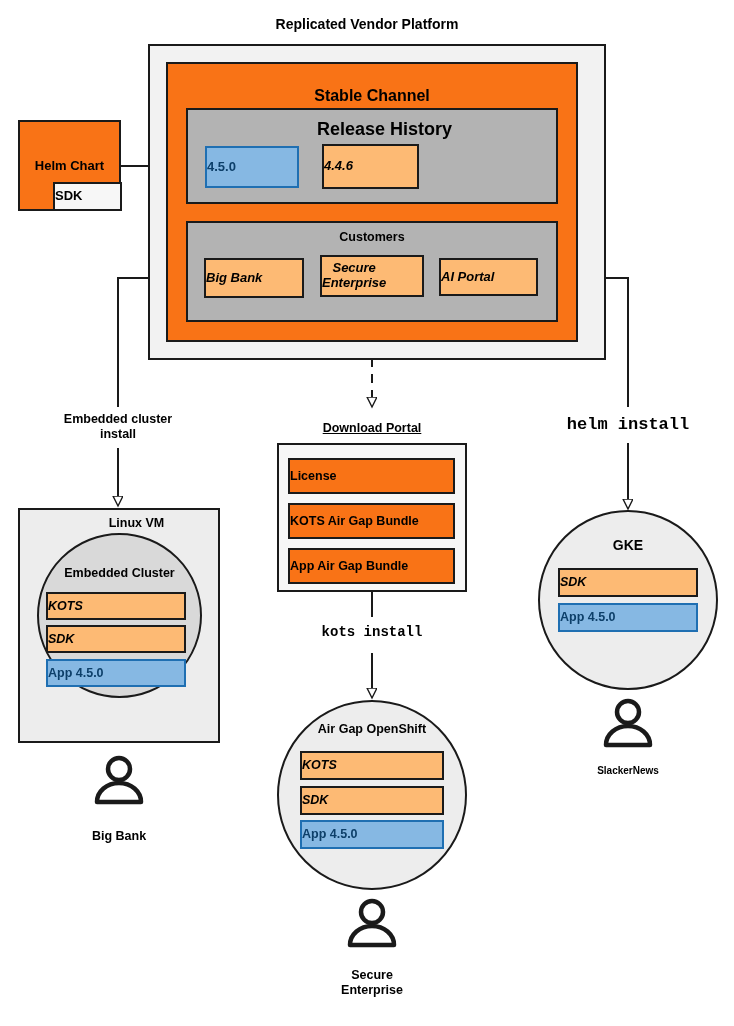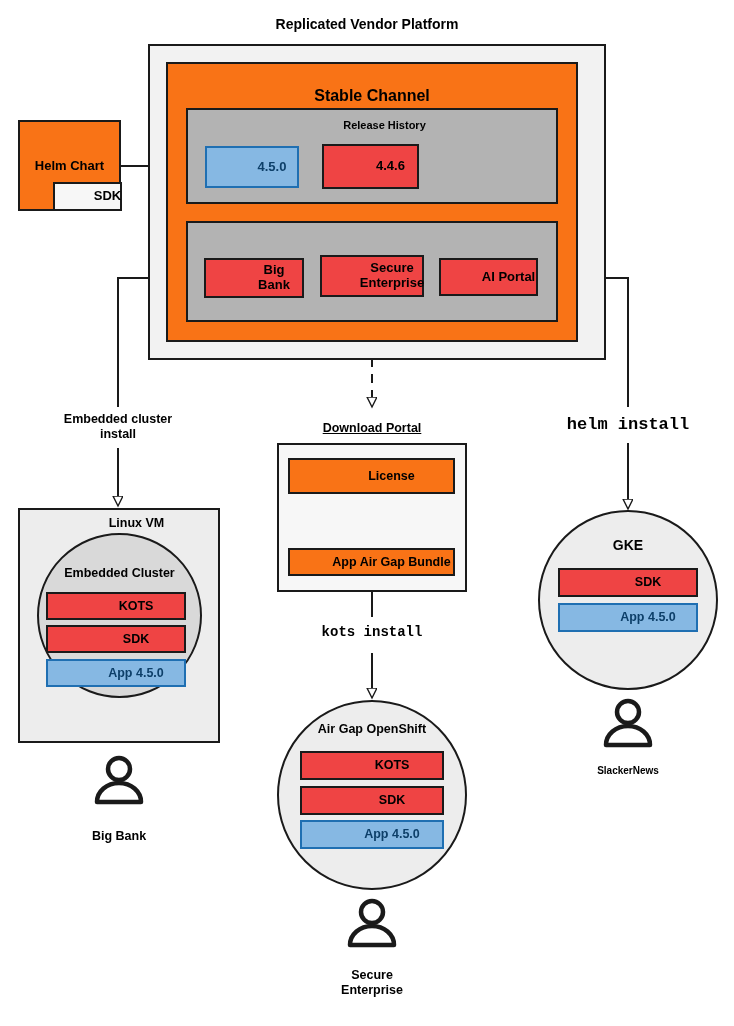--- a/index.html
+++ b/index.html
@@ -13,44 +13,43 @@
     position: relative;
     overflow: hidden;
   }
   #canvas { position: absolute; left: 0; top: 0; width: 734px; height: 1026px; }
 
   .box {
     position: absolute;
     border: 2px solid #1a1a1a;
     display: flex;
     align-items: center;
-    justify-content: center;
+    justify-content: flex-start;
     text-align: center;
     font-weight: bold;
     color: #000000;
     line-height: 1.15;
-    padding-left: 40px;
   }
   .titled {
     display: block;
     text-align: center;
   }
   .titlelabel {
     position: absolute;
     left: 0; right: 0;
     text-align: center;
     font-weight: bold;
     color: #000000;
   }
 
   
   .fill-outer   { background: #f2f2f2; }
   .fill-mid     { background: #f97316; }
   .fill-inner   { background: #b3b3b3; }
-  .fill-white   { background: #ef4444; }
+  .fill-white   { background: #fdba74; font-style: italic; }
   .fill-blue    { background: #86b8e3; border-color: #1f6fb2; }
   .fill-light   { background: #f7f7f7; }
   .fill-lgray   { background: #ededed; }
 
   .text-blue { color: #0d3f69; }
 
   
   .caption {
     position: absolute;
     text-align: center;
@@ -108,31 +107,32 @@
   </svg>
 
   <div class="caption" style="left:187px; top:16px; width:360px; font-size:14px;">Replicated Vendor Platform</div>
 
   <div class="box fill-outer titled" style="left:148px; top:44px; width:458px; height:316px;"></div>
 
   <div class="box fill-mid titled" style="left:166px; top:62px; width:412px; height:280px;"></div>
   <div class="titlelabel" style="left:166px; top:78px; width:412px; font-size:16px;margin-top:9px;">Stable Channel</div>
 
   <div class="box fill-inner titled" style="left:186px; top:108px; width:372px; height:96px;"></div>
-  <div class="titlelabel" style="left:186px; top:119px; width:397px; font-size:11px;">Release History</div>
+  <div class="titlelabel" style="left:186px; top:119px; width:397px; font-size:18px;">Release History</div>
 
   <div class="box fill-blue" style="left:205px; top:146px; width:94px; height:42px;">
     <span class="text-blue" style="font-size:13px;">4.5.0</span>
   </div>
 
   <div class="box fill-white" style="left:322px; top:144px; width:97px; height:45px;">
     <span style="font-size:13px;">4.4.6</span>
   </div>
 
   <div class="box fill-inner titled" style="left:186px; top:221px; width:372px; height:101px;"></div>
+  <div class="titlelabel" style="left:186px; top:230px; width:372px; font-size:12.5px;">Customers</div>
 
   <div class="box fill-white" style="left:204px; top:258px; width:100px; height:40px; font-size:13px;">Big Bank</div>
 
   <div class="box fill-white" style="left:320px; top:255px; width:104px; height:42px; font-size:13px; white-space:pre-line;">Secure
 Enterprise</div>
 
   <div class="box fill-white" style="left:439px; top:258px; width:99px; height:38px; font-size:13px;">AI Portal</div>
 
   <div class="box fill-mid titled" style="left:18px; top:120px; width:103px; height:91px;"></div>
   <div class="titlelabel" style="left:18px; top:158px; width:103px; font-size:13px;">Helm Chart</div>
@@ -143,21 +143,22 @@
 
   <div class="caption mono" style="left:297px; top:624px; width:150px; font-size:14px;">kots install</div>
 
   <div class="caption mono" style="left:553px; top:415px; width:150px; font-size:17px;">helm install</div>
 
   <div class="caption" style="left:292px; top:421px; width:160px; font-size:12.5px;text-decoration:underline;">Download Portal</div>
 
   <div class="box fill-light titled" style="left:277px; top:443px; width:190px; height:149px;"></div>
 
   <div class="box fill-mid" style="left:288px; top:458px; width:167px; height:36px; font-size:12.5px;">License</div>
-  <div class="box fill-mid" style="left:288px; top:548px; width:167px; height:28px; font-size:12.5px;">App Air Gap Bundle</div>
+  <div class="box fill-mid" style="left:288px; top:503px; width:167px; height:36px; font-size:12.5px;">KOTS Air Gap Bundle</div>
+  <div class="box fill-mid" style="left:288px; top:548px; width:167px; height:36px; font-size:12.5px;">App Air Gap Bundle</div>
 
   <div class="box fill-lgray titled" style="left:18px; top:508px; width:202px; height:235px;"></div>
   <div class="titlelabel" style="left:18px; top:516px; width:237px; font-size:12.5px;">Linux VM</div>
 
   <div class="circle circle-gray" style="left:37px; top:533px; width:165px; height:165px;"></div>
   <div class="titlelabel" style="left:37px; top:566px; width:165px; font-size:12.5px;">Embedded Cluster</div>
 
   <div class="box fill-white" style="left:46px; top:592px; width:140px; height:28px; font-size:12.5px;">KOTS</div>
   <div class="box fill-white" style="left:46px; top:625px; width:140px; height:28px; font-size:12.5px;">SDK</div>
   <div class="box fill-blue" style="left:46px; top:659px; width:140px; height:28px; font-size:12.5px;">

